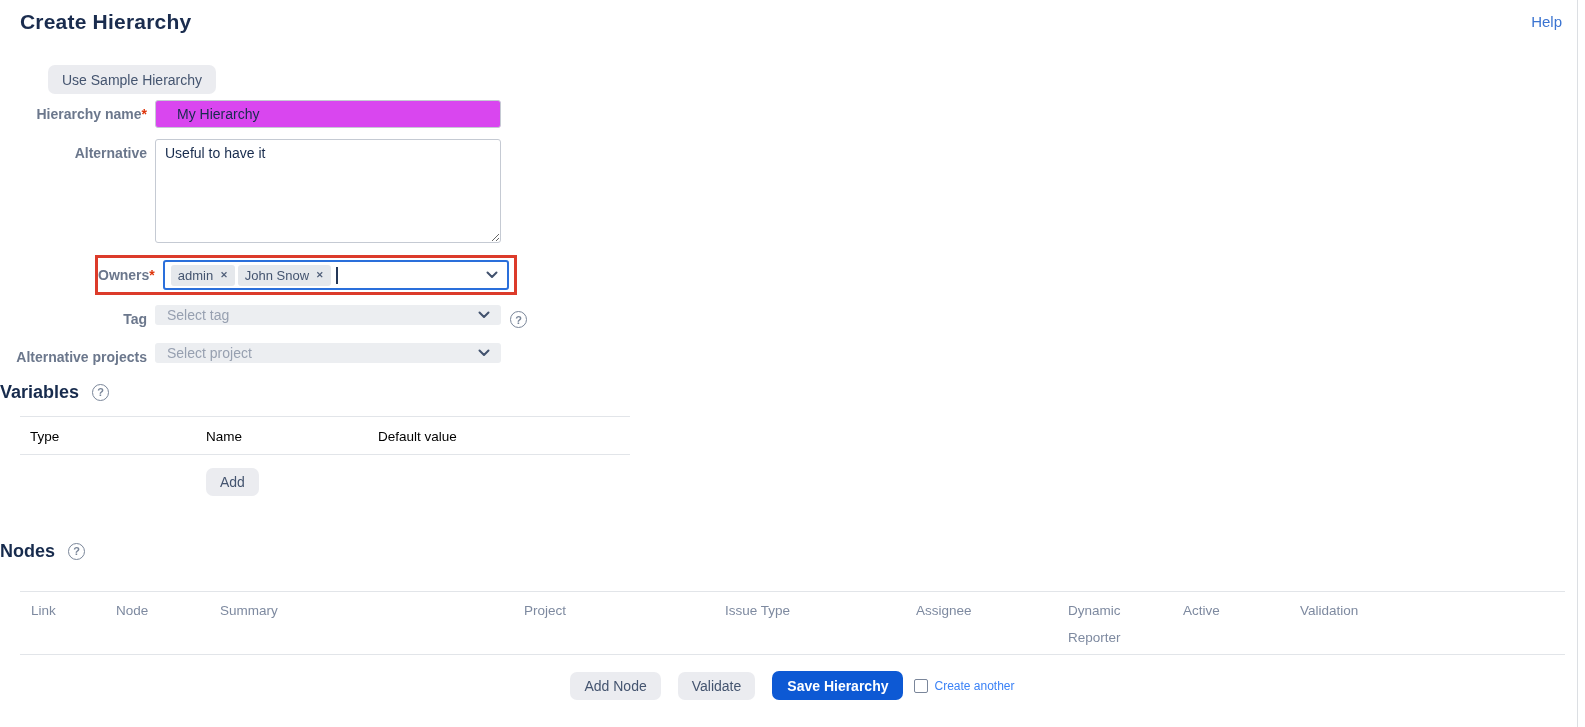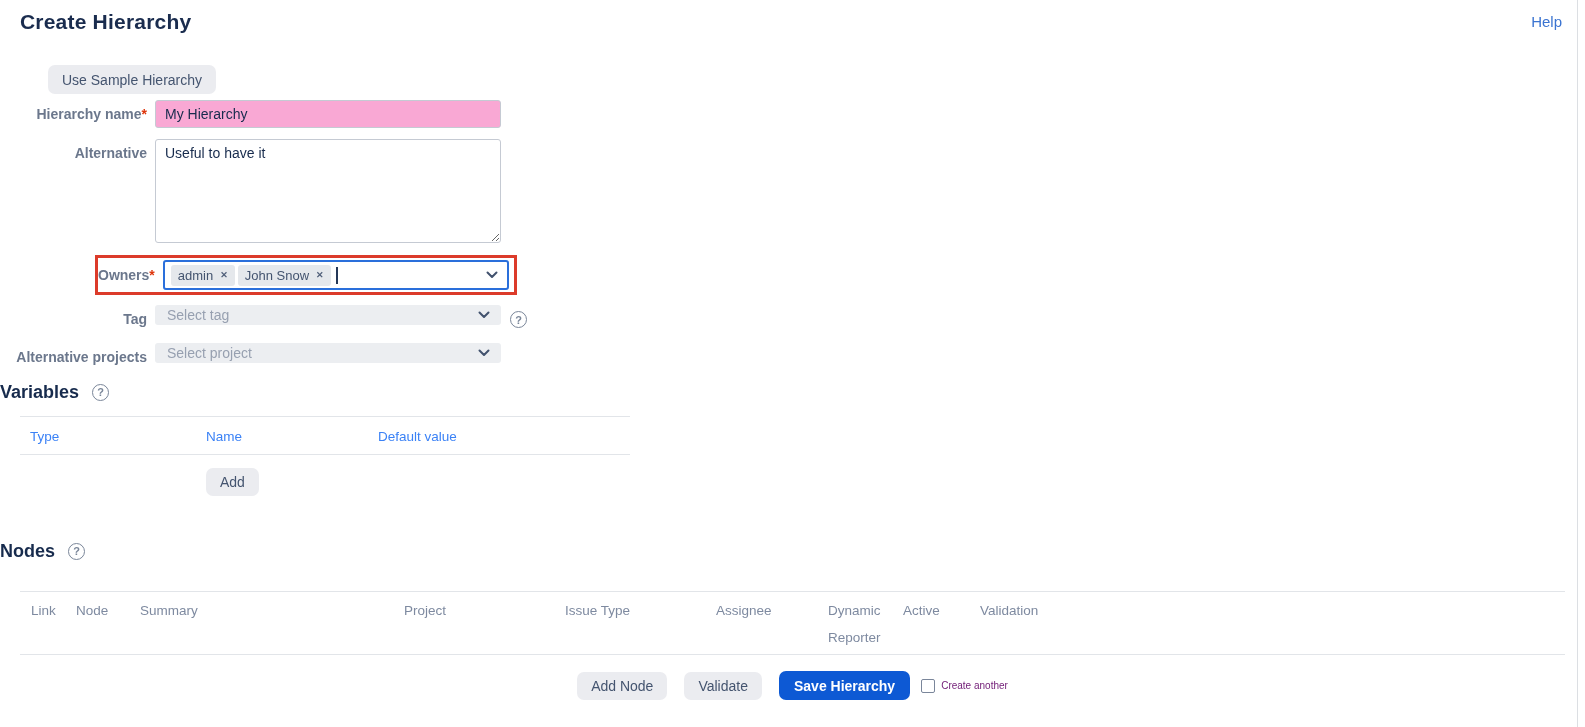--- a/index.html
+++ b/index.html
@@ -20,21 +20,21 @@
 
   .sample-btn { display:block; margin:31px 0 0 48px; height:29px; }
 
   
   .form { margin-top:6px; }
   .frow { display:flex; align-items:flex-start; }
   .lbl { width:155px; text-align:right; padding-right:8px; padding-top:7px;
          color:#6b778c; font-weight:600; font-size:14px; line-height:15px; }
   .req { color:#de350b; font-weight:600; }
   .ctl-input { width:346px; height:28px; border:1px solid #c5cad3; border-radius:3px;
-               padding:0 9px; font-size:14px; color:#172b4d; font-family:inherit; background:#f9a8d4; }
+               padding:0 21px; font-size:14px; color:#172b4d; font-family:inherit; background:#d946ef; }
   .ctl-textarea { width:346px; height:104px; border:1px solid #c5cad3; border-radius:3px;
                   padding:5px 9px; font-size:14px; color:#172b4d; font-family:inherit; background:#fff; }
   .row-desc { margin-top:11px; }
 
   
   .owners-wrap { margin:12px 0 0 95px; border:3px solid #dc3b2a; display:flex; align-items:center;
                  padding:2px 5px 2px 0; width:422px; }
   .owners-lbl { width:57px; text-align:right; margin-right:8px; color:#6b778c; font-weight:600;
                 font-size:14px; line-height:15px; white-space:nowrap; }
   .multiselect { width:378px; height:30px; background:#fff; border:2px solid #2a6fdb; border-radius:3px;
@@ -60,47 +60,47 @@
 
   
   .section-h { display:flex; align-items:center; gap:13px; font-size:18px;
                font-weight:600; color:#172b4d; line-height:22px; }
   .vars-h { margin-top:16px; }
   .nodes-h { margin-top:44px; }
 
   .rule { border-top:1px solid #e2e5e9; margin-left:20px; }
   .rule-vars { width:610px; margin-top:13px; }
 
-  .vcols { display:flex; margin-left:20px; width:610px; color:#3b82f6; font-size:13.5px;
+  .vcols { display:flex; margin-left:20px; width:610px; color:#000000; font-size:13.5px;
            padding:12px 0 10px; border-bottom:1px solid #e2e5e9; }
   .vc1 { width:186px; padding-left:10px; }
   .vc2 { width:172px; }
   .vc3 { flex:1; }
 
   .add-btn { margin:13px 0 0 206px; }
 
   .ncols { display:flex; margin-left:20px; width:1545px; color:#7e8aa0; font-size:13.5px;
            line-height:27px; padding:5px 0 3px; border-top:1px solid #e2e5e9;
-           border-bottom:1px solid #e2e5e9; margin-top:29px; }
+           border-bottom:1px solid #e2e5e9; margin-top:29px;gap:40px; }
   .nc-link { width:56px; padding-left:11px; }
   .nc-node { width:64px; }
   .nc-summary { width:264px; }
   .nc-project { width:161px; }
   .nc-issuetype { width:151px; }
   .nc-assignee { width:112px; }
   .nc-dyn { width:75px; }
   .nc-active { width:77px; }
   .nc-validation { flex:1; }
 
   .footer { display:flex; justify-content:center; align-items:center; width:100%; margin-top:16px; }
   .footer .btn + .btn { margin-left:17px; }
   .footer .save { margin-left:13px; }
   .checkbox { width:14px; height:14px; border:1.6px solid #7a869a; border-radius:2px;
               background:#fff; margin-left:11px; cursor:pointer; flex:0 0 auto; }
-  .cb-label { margin-left:6px; font-size:10px; color:#701a75; }
+  .cb-label { margin-left:6px; font-size:12px; color:#3b82f6; }
 </style>
 </head>
 <body>
 
 
 
 <div class="right-edge"></div>
 
 <a class="help-link">Help</a>
 

